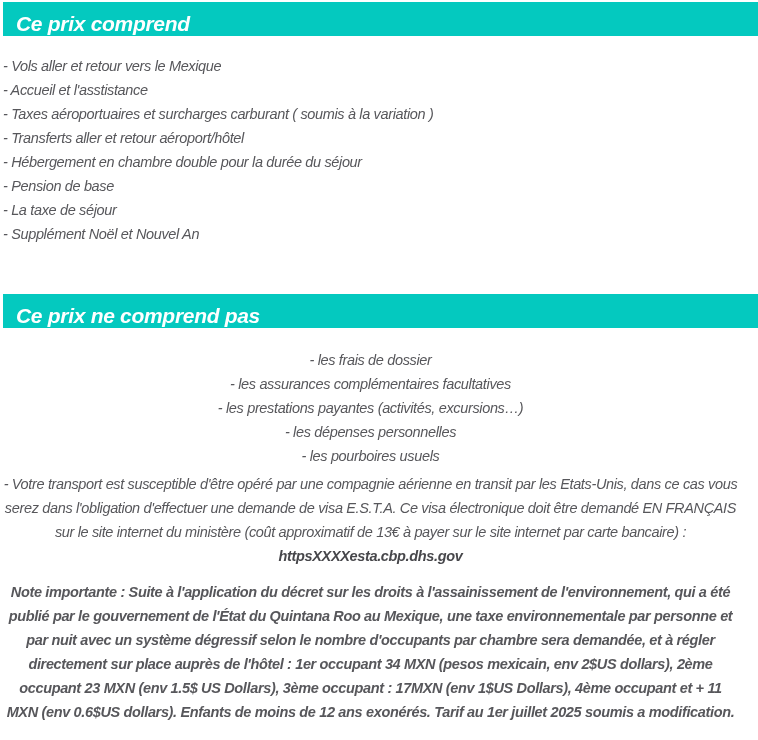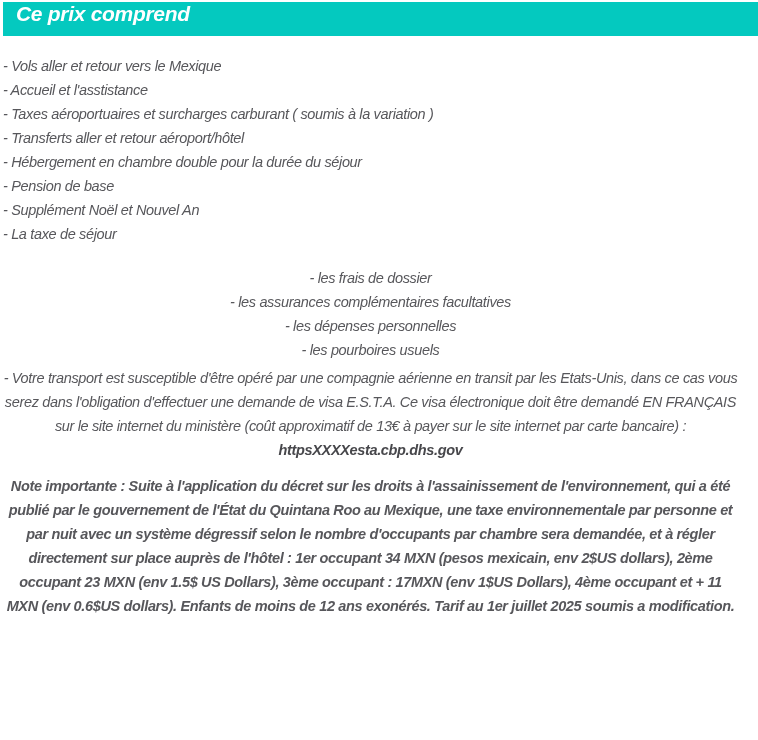--- a/index.html
+++ b/index.html
@@ -15,21 +15,21 @@
     position: relative;
     width: 758px;
     height: 740px;
     background: #ffffff;
   }
   .section-bar {
     margin-left: 3px;
     height: 34px;
     background: var(--accent, #04c9bf);
     display: flex;
-    align-items: flex-start;
+    align-items: flex-end;
   }
   .section-bar .bar-title {
     color: #ffffff;
     font-style: italic;
     font-weight: 700;
     font-size: 21px;
     letter-spacing: -0.3px;
     padding-left: 13px;
     white-space: nowrap;
   }
@@ -63,29 +63,33 @@
     <div class="section-bar bar-first">
       <span class="bar-title">Ce prix comprend</span>
     </div>
     <div class="body-text list-first">
       <div class="list-item">- Vols aller et retour vers le Mexique</div>
       <div class="list-item">- Accueil et l'asstistance</div>
       <div class="list-item">- Taxes aéroportuaires et surcharges carburant ( soumis à la variation )</div>
       <div class="list-item">- Transferts aller et retour aéroport/hôtel</div>
       <div class="list-item">- Hébergement en chambre double pour la durée du séjour</div>
       <div class="list-item">- Pension de base</div>
+      <div class="list-item">- La taxe de séjour</div>
       <div class="list-item">- Supplément Noël et Nouvel An</div>
-      <div class="list-item">- La taxe de séjour</div>
     </div>
   </div>
 
   <div>
+    <div class="section-bar bar-second">
+      <span class="bar-title">Ce prix ne comprend pas</span>
+    </div>
     <div class="body-text list-second">
       <div class="list-item">- les frais de dossier</div>
       <div class="list-item">- les assurances complémentaires facultatives</div>
+      <div class="list-item">- les prestations payantes (activités, excursions…)</div>
       <div class="list-item">- les dépenses personnelles</div>
       <div class="list-item">- les pourboires usuels</div>
       <div class="esta-paragraph">- Votre transport est susceptible d'être opéré par une compagnie aérienne en transit par les Etats-Unis, dans ce cas vous serez dans l'obligation d'effectuer une demande de visa E.S.T.A. Ce visa électronique doit être demandé EN FRANÇAIS sur le site internet du ministère (coût approximatif de 13€ à payer sur le site internet par carte bancaire) :</div>
       <div class="esta-url">httpsXXXXesta.cbp.dhs.gov</div>
       <div class="important-note">Note importante : Suite à l'application du décret sur les droits à l'assainissement de l'environnement, qui a été publié par le gouvernement de l'État du Quintana Roo au Mexique, une taxe environnementale par personne et par nuit avec un système dégressif selon le nombre d'occupants par chambre sera demandée, et à régler directement sur place auprès de l'hôtel : 1er occupant 34 MXN (pesos mexicain, env 2$US dollars), 2ème occupant 23 MXN (env 1.5$ US Dollars), 3ème occupant : 17MXN (env 1$US Dollars), 4ème occupant et + 11 MXN (env 0.6$US dollars). Enfants de moins de 12 ans exonérés. Tarif au 1er juillet 2025 soumis a modification.</div>
     </div>
   </div>
 
 </div>
 

